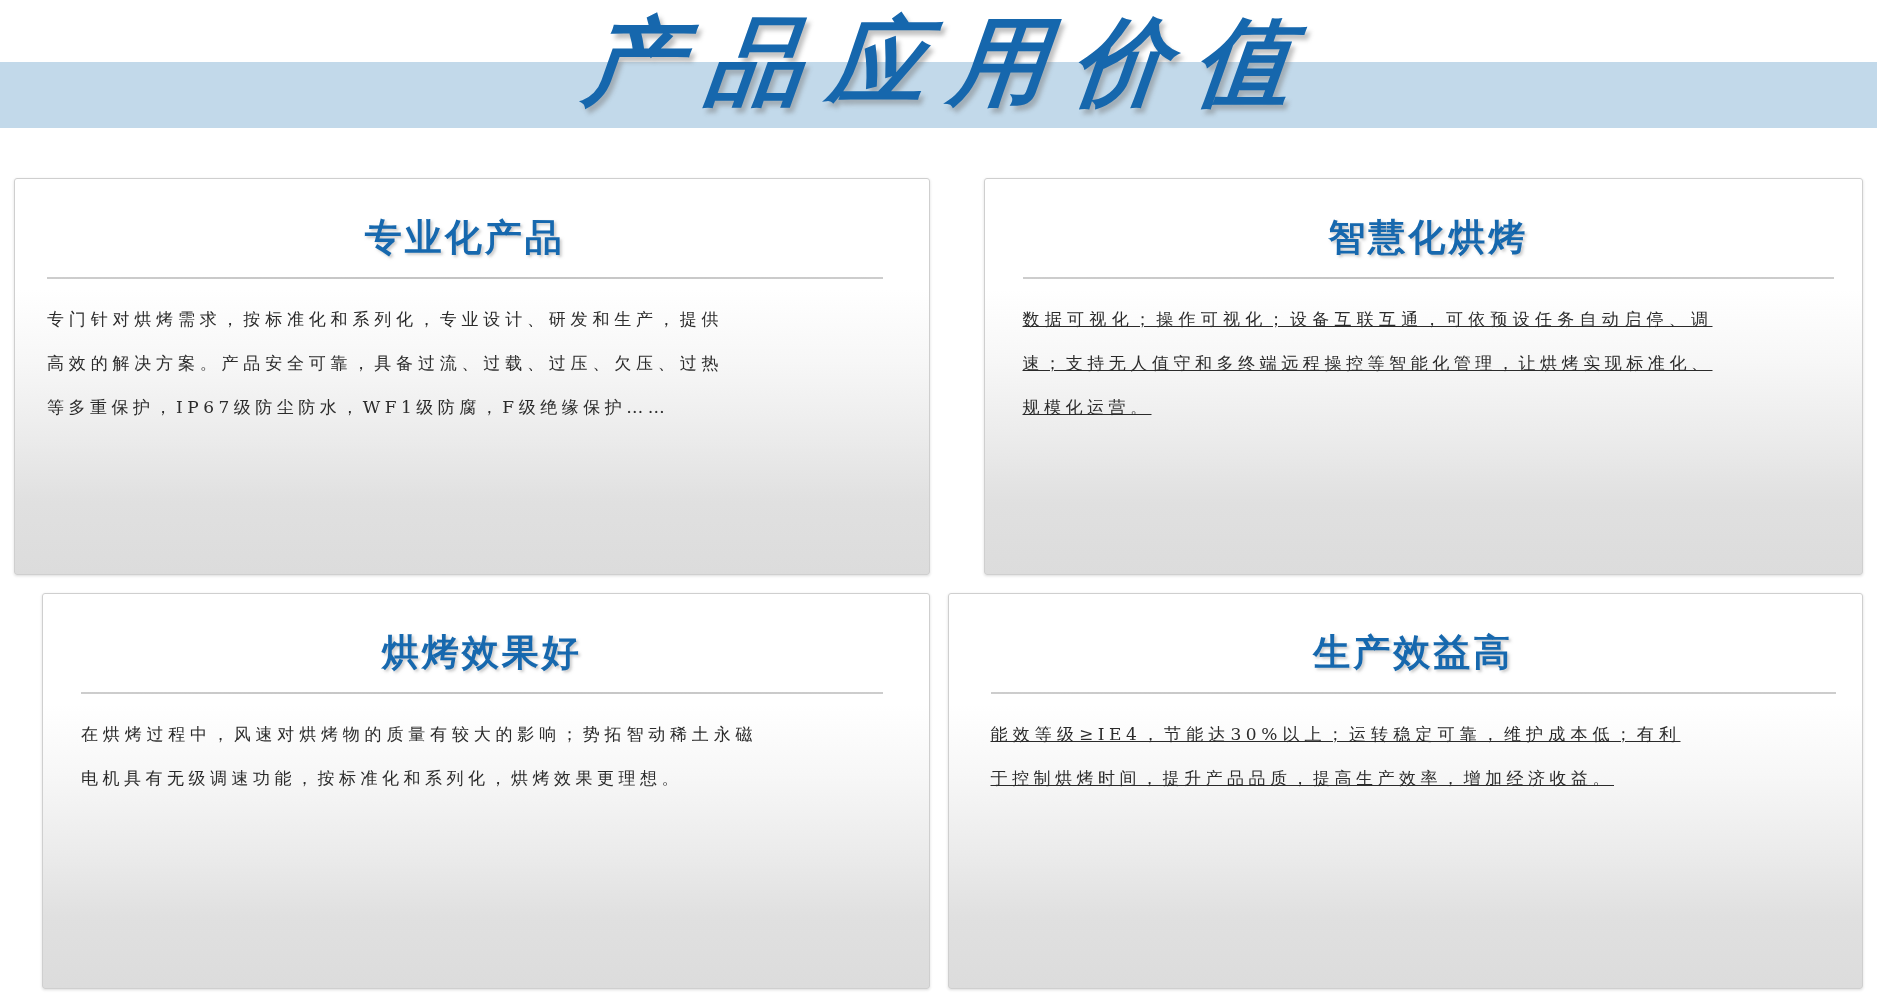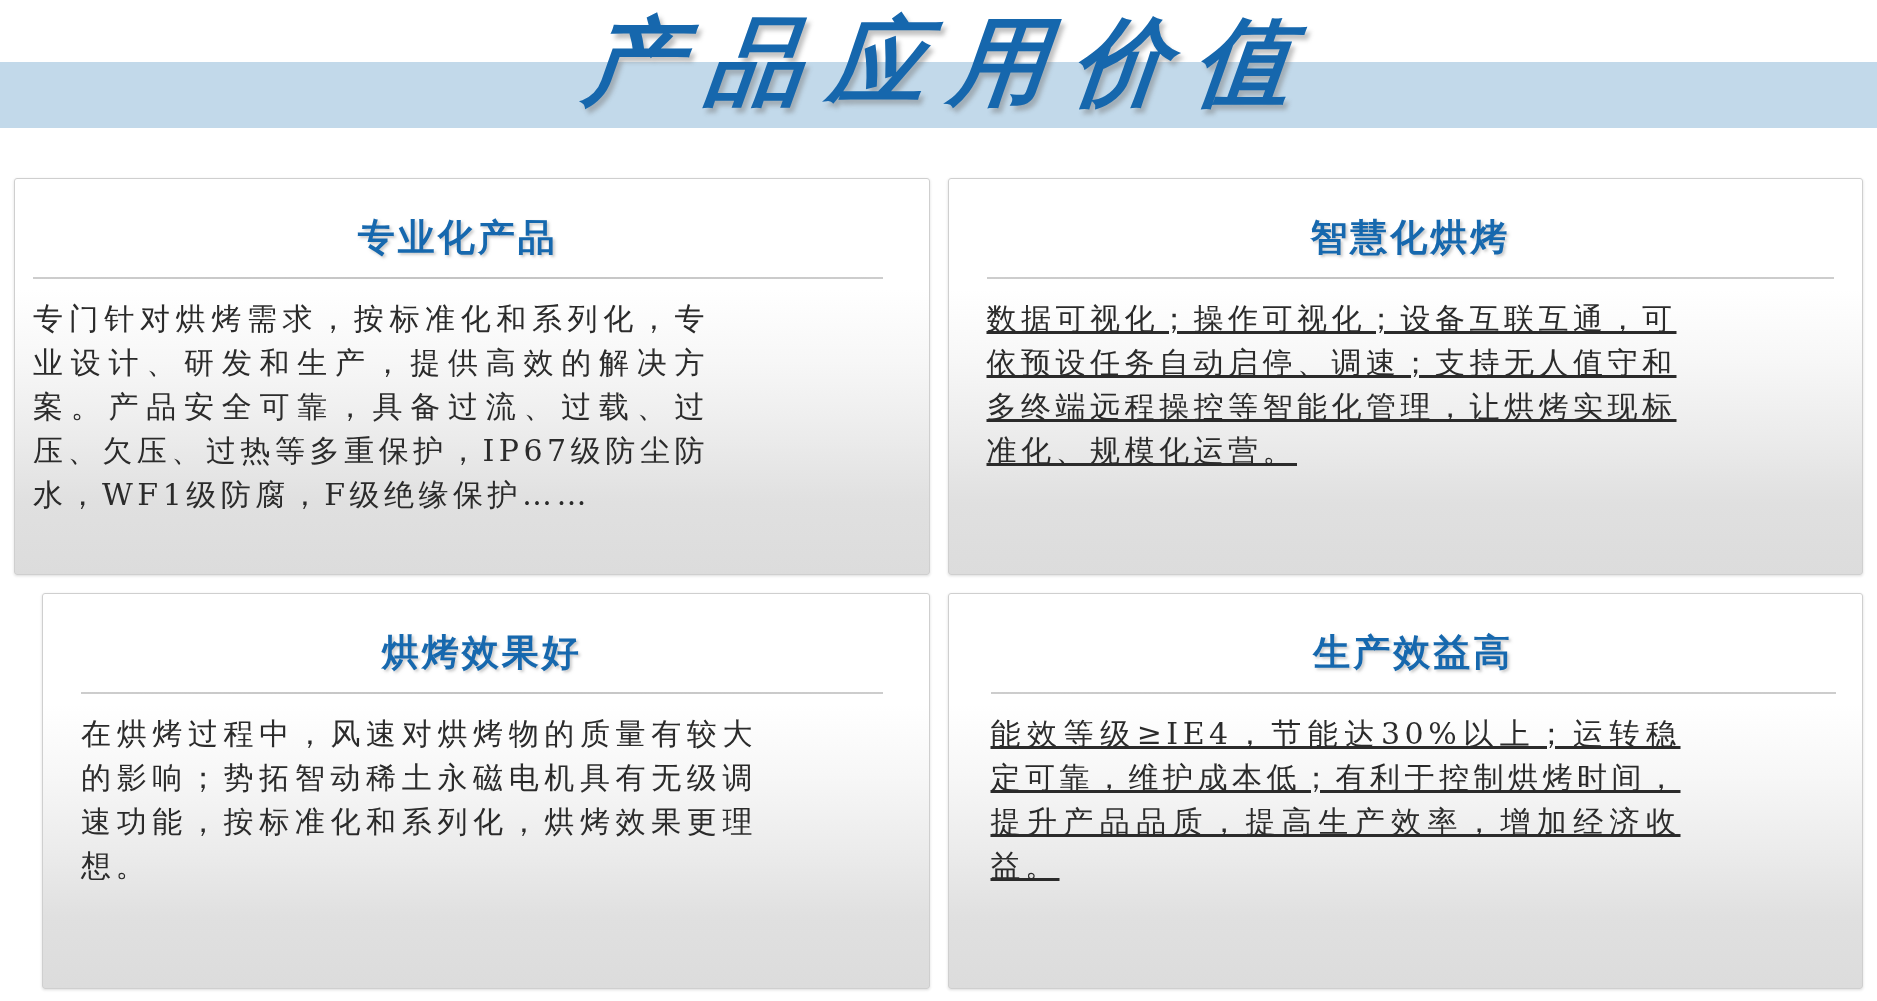--- a/index.html
+++ b/index.html
@@ -81,36 +81,36 @@
 
   .card-divider {
     margin: 14px 0 18px 0;
     height: 2px;
     background: linear-gradient(to right, #cdcdcd, #c4c4c4 50%, #cdcdcd);
     border: 0;
   }
 
   .card-body {
     font-family: "DejaVu Serif", "Liberation Serif", serif;
-    font-size: 30px;
+    font-size: 17px;
     line-height: 44px;
     color: #2b2b2b;
     letter-spacing: 4.5px;
     text-align: justify;
     text-justify: inter-character;
   }
 
   
   .card--1 .card-body { max-width: 676px; }
   .card--2 .card-body { max-width: 690px; text-decoration: underline; }
   .card--3 .card-body { max-width: 676px; }
   .card--4 .card-body { max-width: 690px; text-decoration: underline; }
 
-  .card--1 { padding-left: 18px; padding-right: 46px; }
-  .card--2 { padding-left: 38px; padding-right: 28px; }
+  .card--1 { padding-left: 32px; padding-right: 46px; }
+  .card--2 { padding-left: 38px; padding-right: 28px; margin-left: 36px; }
   .card--3 { padding-left: 38px; padding-right: 46px; margin-left: 28px; }
   .card--4 { padding-right: 26px; }
 </style>
 </head>
 <body>
 
 <div class="page">
 
   <div class="header">
     <div class="header-band"></div>

